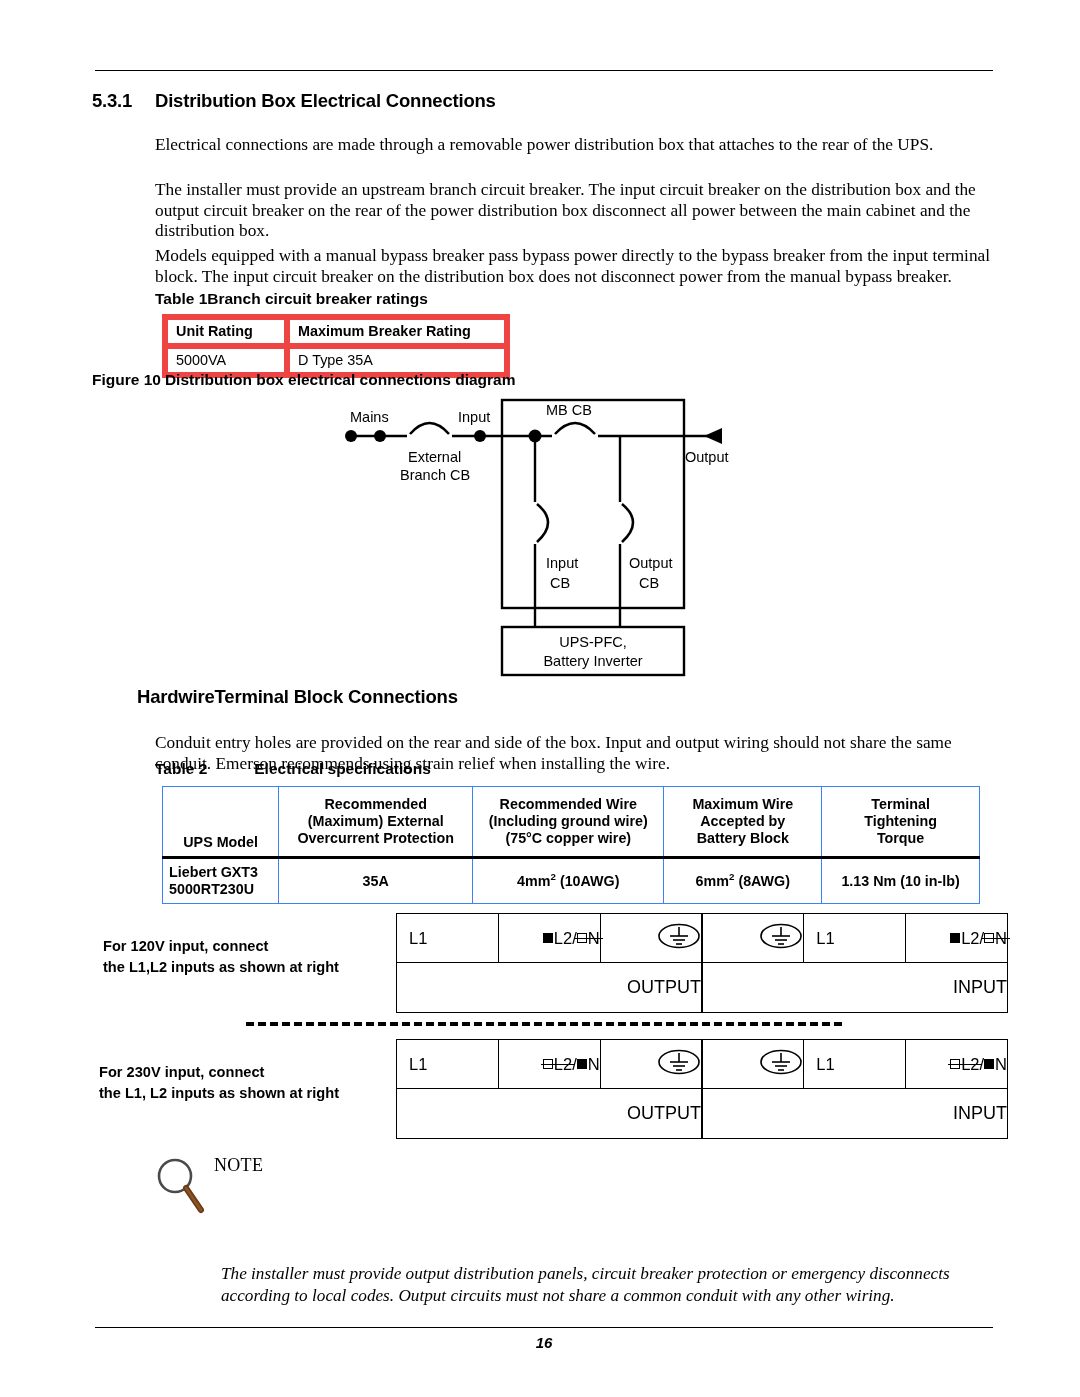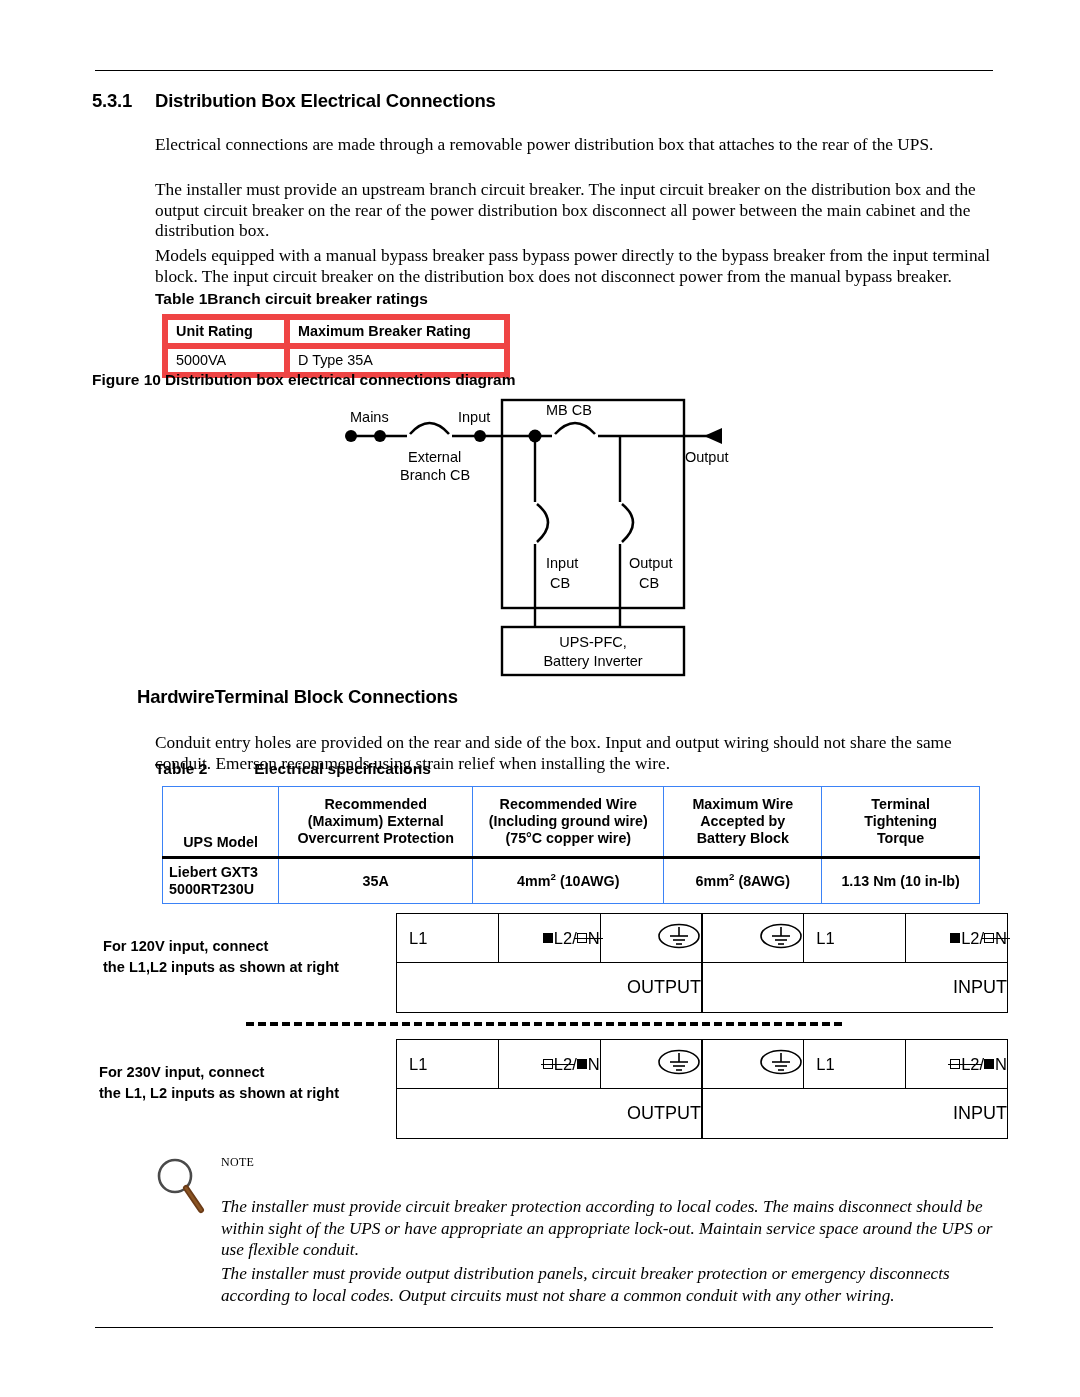--- a/index.html
+++ b/index.html
@@ -135,22 +135,22 @@
   .gnd-wrap{display:inline-block;line-height:0;}
 
   #tb-divider{
     position:absolute;left:246px;top:1022px;width:596px;height:0;
     border-top:4px dashed #000;
   }
 
   
   #note-icon{position:absolute;left:152px;top:1156px;width:56px;height:62px;}
   #note-title{
-    position:absolute;left:221px;top:1155px;
-    font-size:12px;font-weight:normal;letter-spacing:0.3px;
+    position:absolute;left:214px;top:1155px;
+    font-size:18px;font-weight:normal;letter-spacing:0.3px;
   }
   .note-p{
     position:absolute;left:221px;width:772px;
     font-style:italic;font-size:17.2px;line-height:21.5px;
   }
   #note-p1{top:1179px;}
   #note-p2{top:1246px;}
 
   
   #footer-rule{
@@ -388,18 +388,18 @@
     </table>
 
   <div id="note-icon">
     <svg width="56" height="62" viewBox="0 0 56 62">
       <circle cx="23" cy="20" r="16" fill="none" stroke="#4a4a4a" stroke-width="2.6"></circle>
       <line x1="34" y1="32" x2="49" y2="54" stroke="#6b3b17" stroke-width="6" stroke-linecap="round"></line>
       <line x1="34" y1="32" x2="49" y2="54" stroke="#8a5423" stroke-width="2.6" stroke-linecap="round"></line>
     </svg>
   </div>
   <div id="note-title">NOTE</div>
-  <p class="note-p" id="note-p1">The installer must provide circuit breaker protection according to local codes. The mains disconnect should be within sight of the UPS or have appropriate an appropriate lock-out. Maintain service space around the UPS or use flexible conduit.</p>
   <p class="note-p" id="note-p2">The installer must provide output distribution panels, circuit breaker protection or emergency disconnects according to local codes. Output circuits must not share a common conduit with any other wiring.</p>
 
   <div id="footer-rule"></div>
+  <div id="page-number">16</div>
 
 </div>
 
 </body></html>

